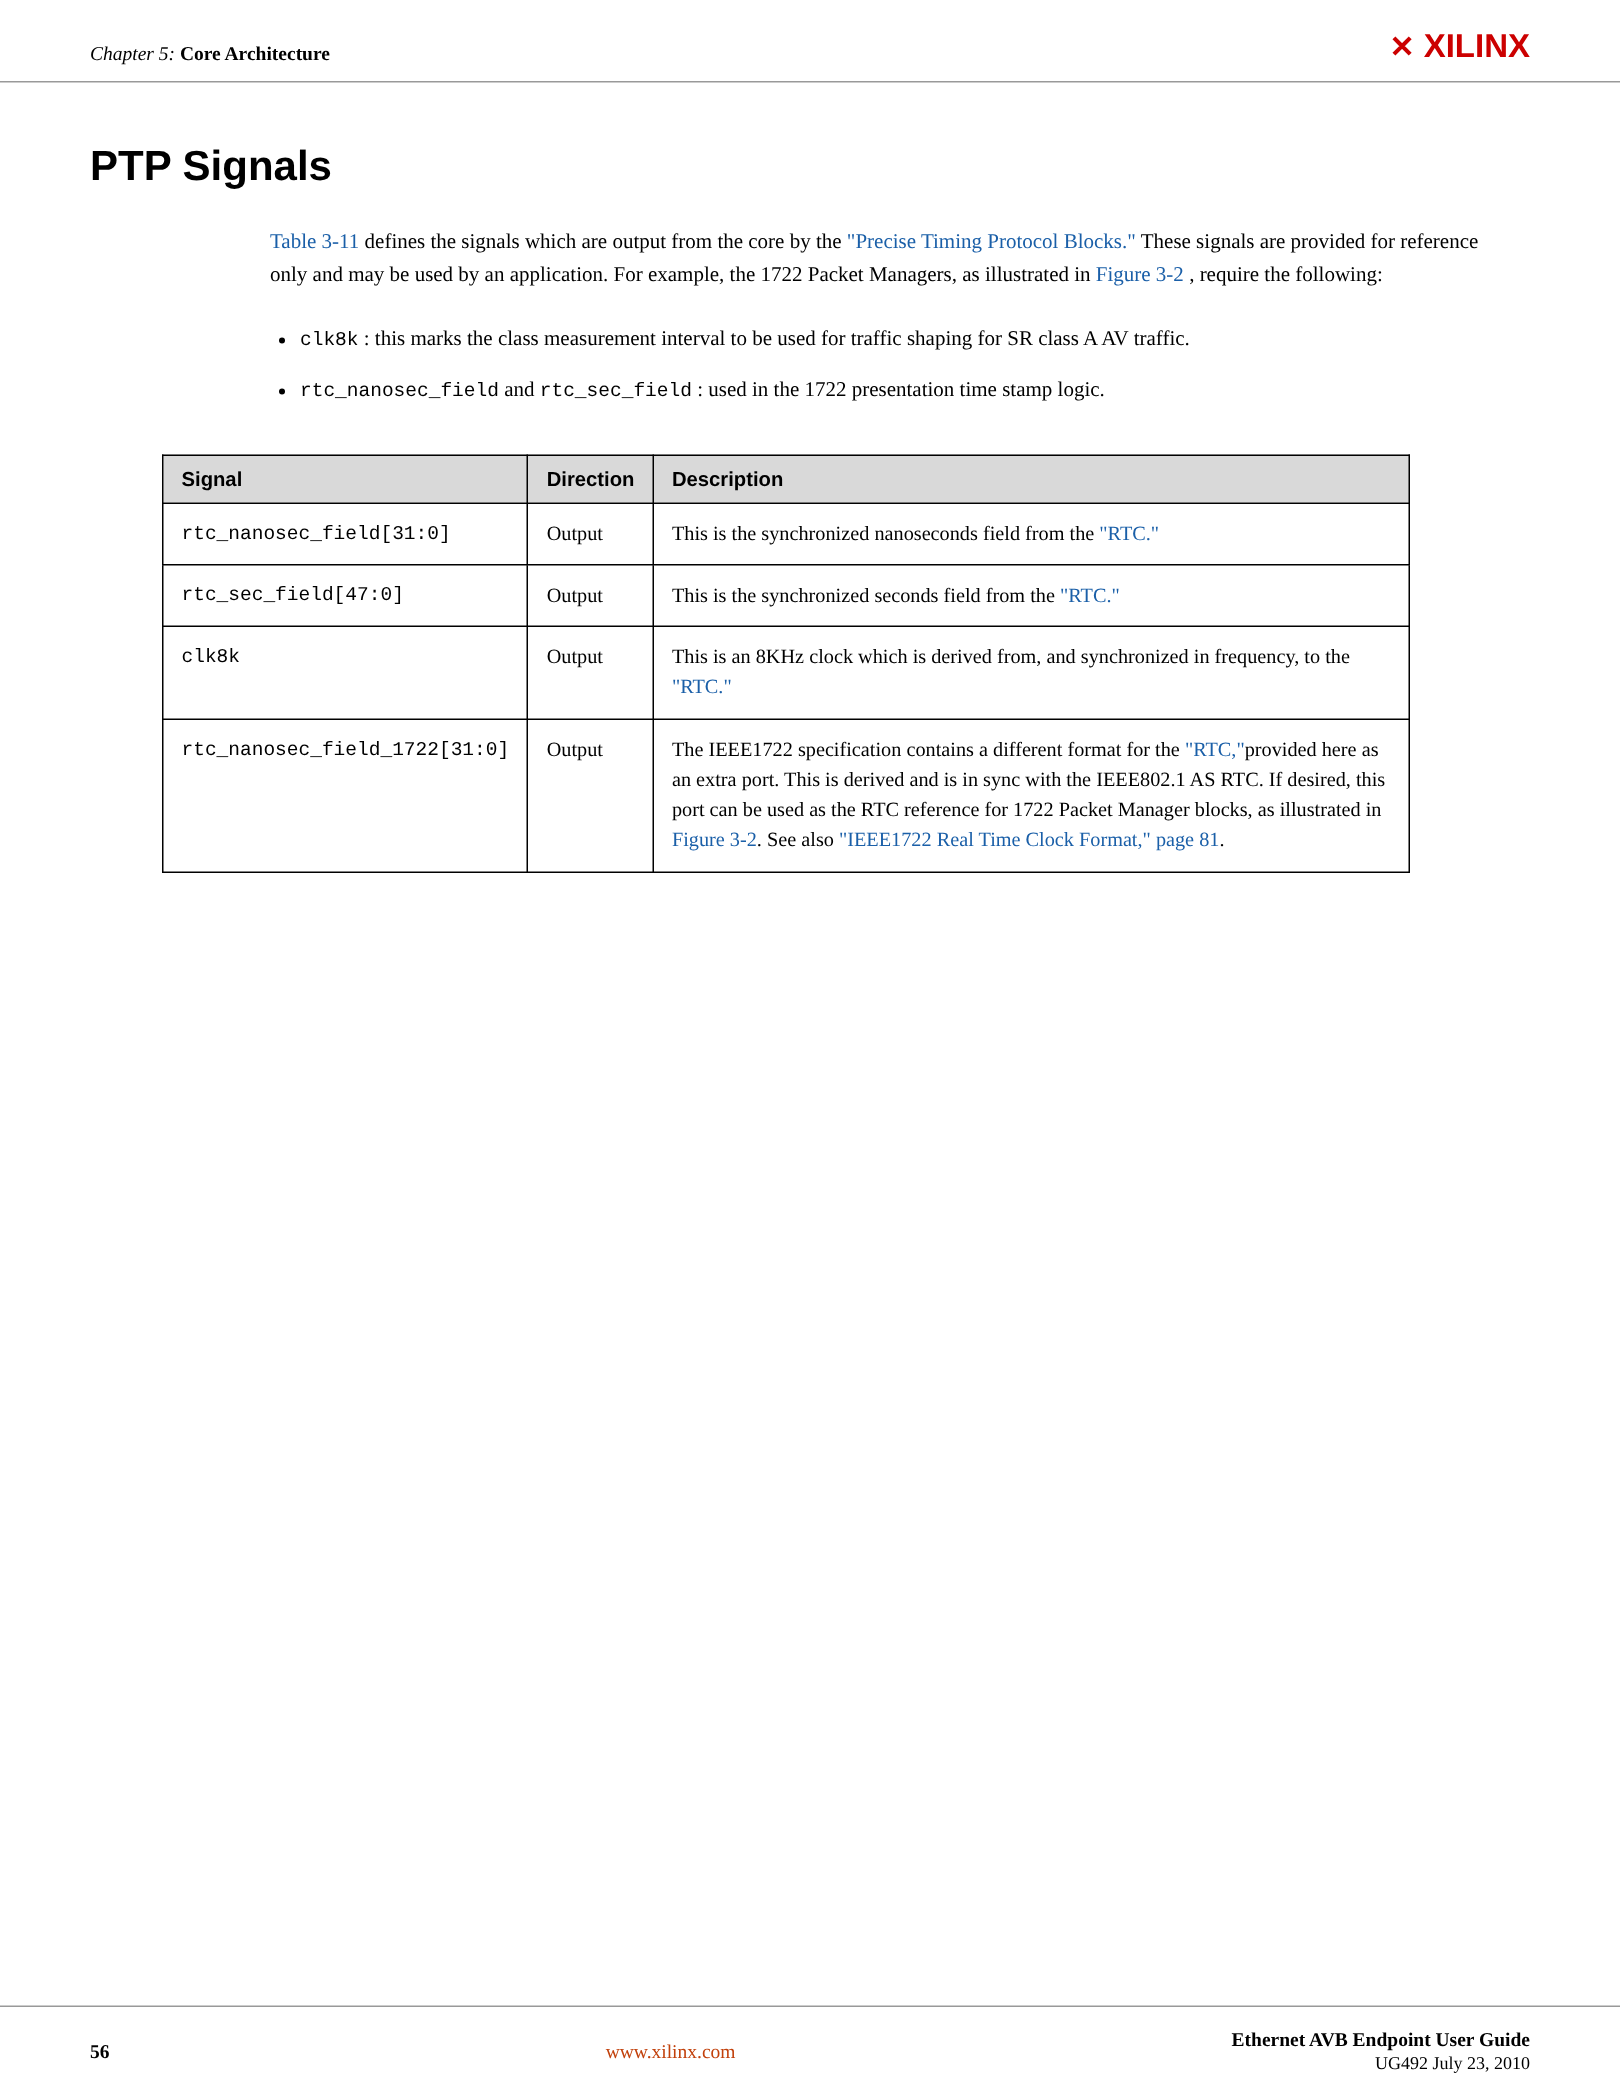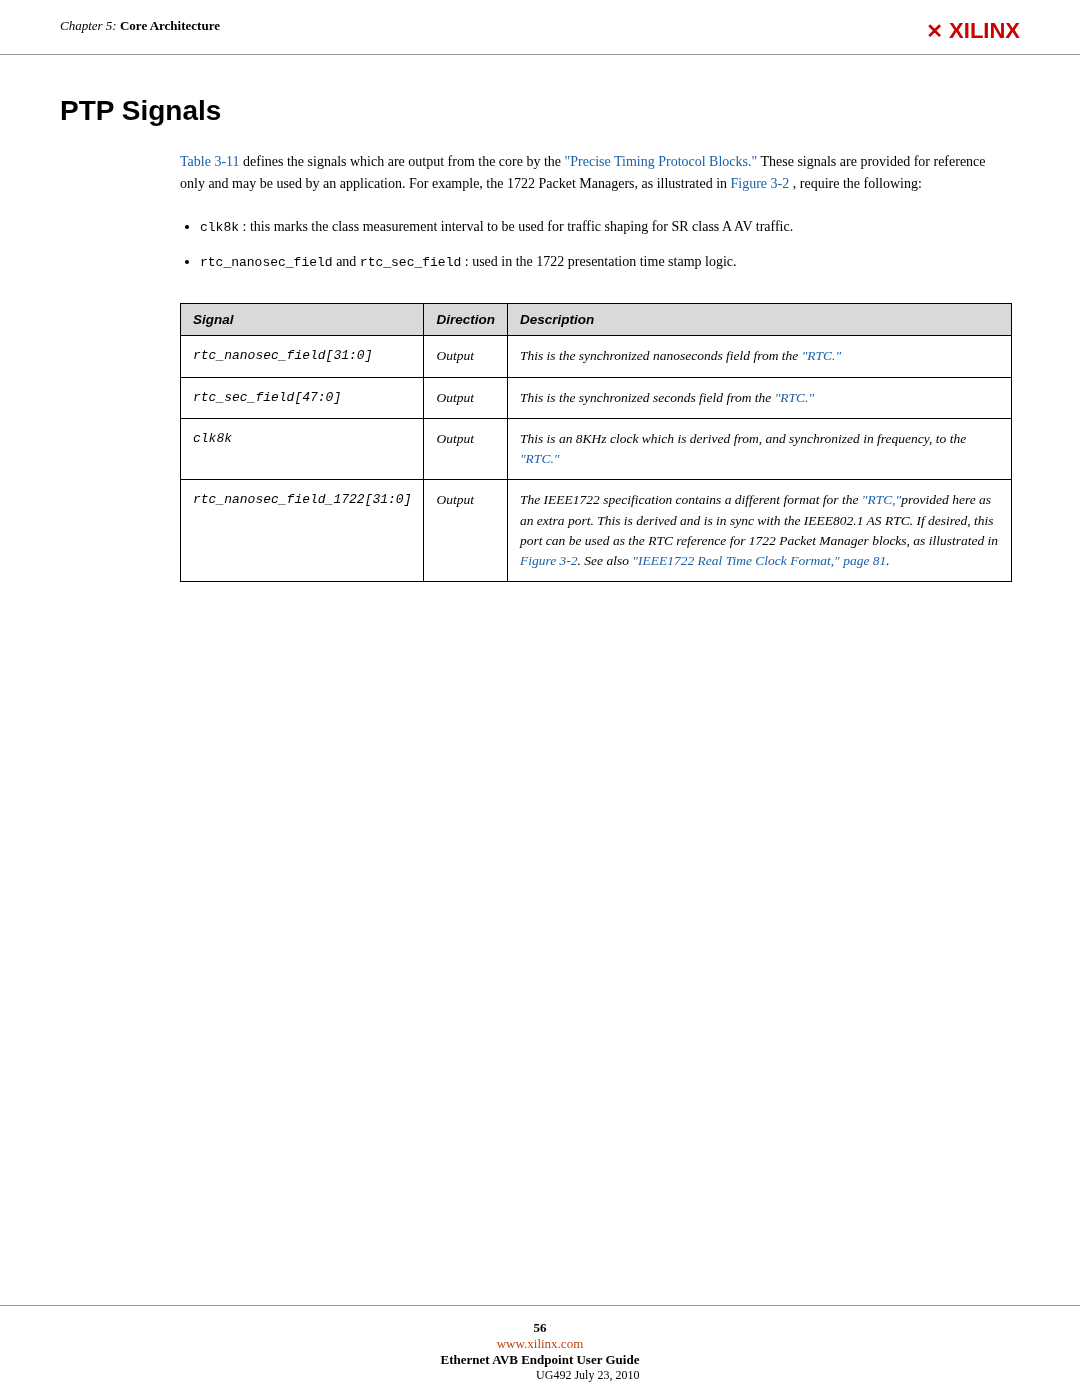--- a/index.html
+++ b/index.html
@@ -15,21 +15,21 @@
       font-family: Georgia, 'Times New Roman', serif;
       font-size: 14px;
       color: #000000;
       position: relative;
     }
 
     
     .page-header {
       display: flex;
       justify-content: space-between;
-      align-items: flex-start;
+      align-items: flex-end;
       padding: 18px 60px 10px 60px;
       border-bottom: 1px solid #999;
       margin-bottom: 0;
     }
 
     .header-chapter {
       font-style: italic;
       font-size: 13px;
       color: #000;
     }
@@ -105,24 +105,23 @@
       margin-bottom: 8px;
       margin-left: 120px;
     }
 
     .table-label strong {
       font-style: italic;
     }
 
     .data-table {
       width: calc(100% - 120px);
-      margin-left: 120px;
+      margin-left: 48px;
       border-collapse: collapse;
       font-size: 13.5px;
-      font-style: italic;
     }
 
     .data-table thead tr {
       background-color: #d9d9d9;
     }
 
     .data-table th {
       border: 1px solid #000;
       padding: 8px 12px;
       text-align: left;
@@ -153,21 +152,20 @@
       position: absolute;
       bottom: 0;
       left: 0;
       right: 0;
       display: flex;
       justify-content: space-between;
       align-items: center;
       padding: 14px 60px;
       border-top: 1px solid #999;
       font-size: 13px;
-      flex-direction: column;
     }
 
     .footer-page {
       font-weight: bold;
     }
 
     .footer-url a {
       color: #c2410c;
       text-decoration: none;
     }

